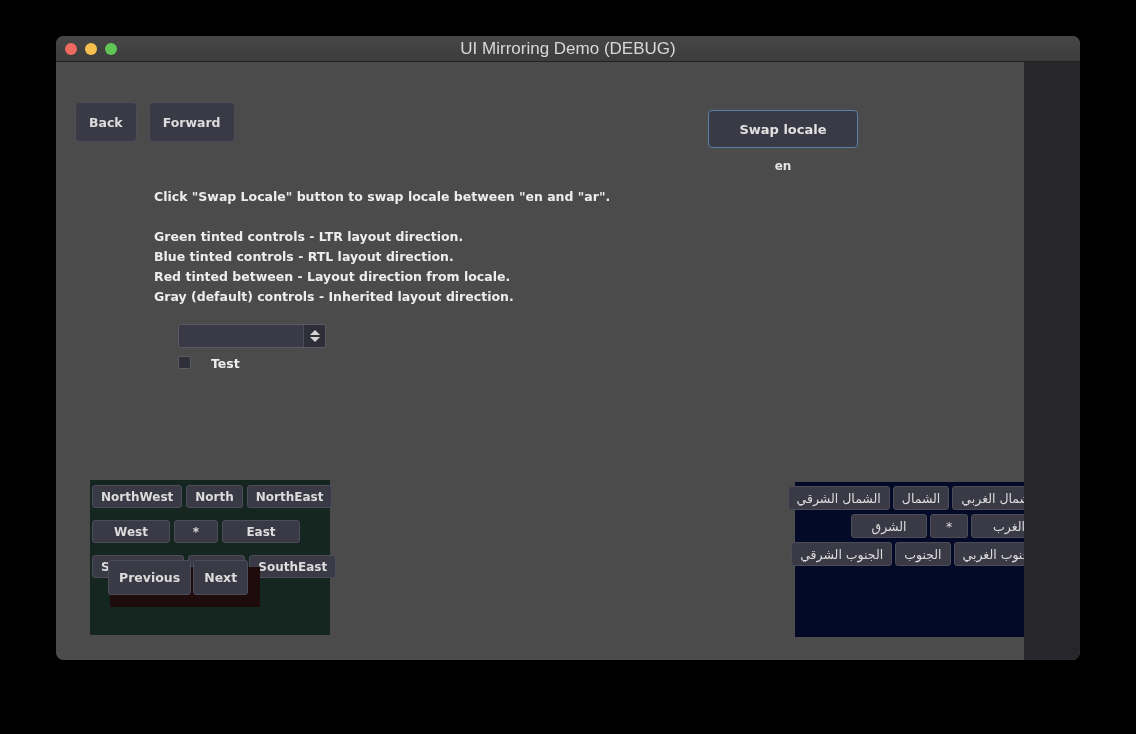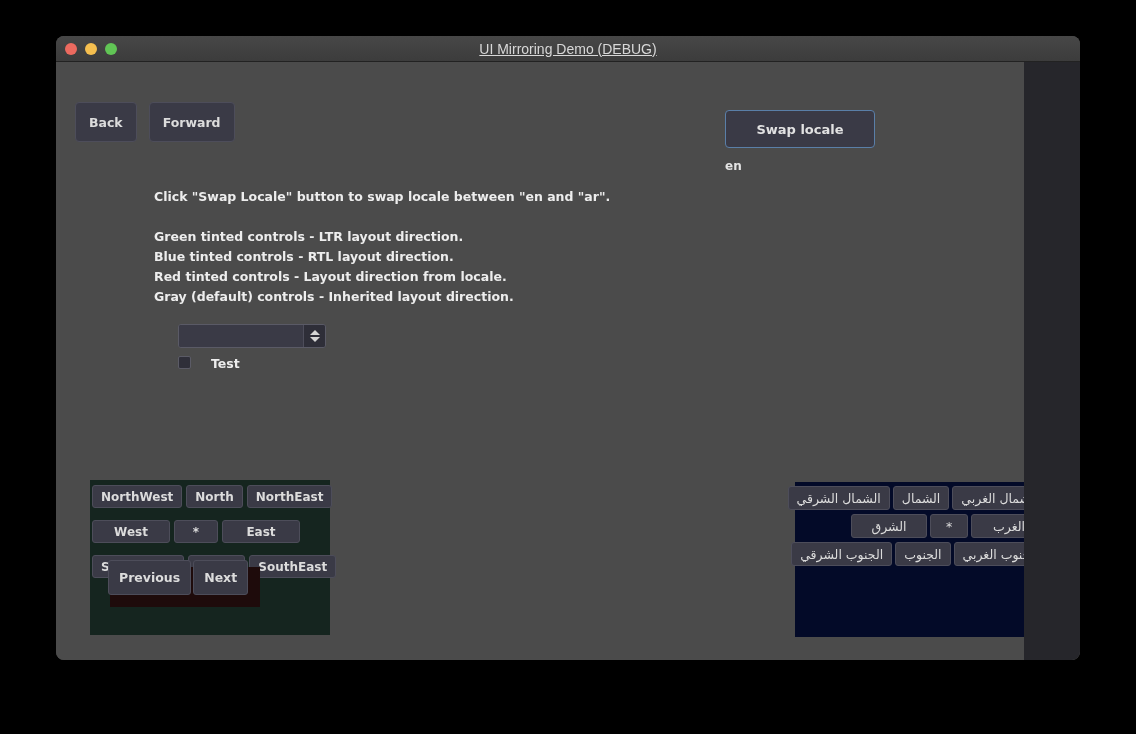--- a/index.html
+++ b/index.html
@@ -28,23 +28,22 @@
     border-bottom: 1px solid #222;
     display: flex; align-items: center;
   }
   .lights { position: absolute; left: 9px; top: 0; height: 26px; display: flex; align-items: center; gap: 8px; }
   .light { width: 12px; height: 12px; border-radius: 50%; }
   .light.red { background: #ec6a5f; }
   .light.yellow { background: #f5bf4f; }
   .light.green { background: #61c555; }
   .title {
     width: 100%; text-align: center;
-    font-size: 14px; color: #d8d8d8;
+    font-size: 17px; color: #d8d8d8;
     font-family: "Liberation Sans", sans-serif;
-    text-decoration: underline;
   }
 
   
   .body-area { position: relative; width: 1024px; height: 598px; }
   .content {
     position: absolute; left: 0; top: 0;
     width: 968px; height: 598px;
     background: #4b4b4b;
   }
   .right-strip {
@@ -65,21 +64,21 @@
     font-family: "DejaVu Sans", sans-serif;
     display: flex; align-items: center; justify-content: center;
     cursor: default;
     white-space: nowrap;
   }
 
   
   .toolbar { position: absolute; left: 19px; top: 40px; display: flex; gap: 12px; }
   .toolbar .btn { height: 40px; padding: 0 13px; border-radius: 4px; }
 
-  .swap-wrap { position: absolute; left: 669px; top: 48px; width: 150px; text-align: left; }
+  .swap-wrap { position: absolute; left: 652px; top: 48px; width: 150px; text-align: center; }
   .swap-btn {
     width: 150px; height: 38px;
     border: 1px solid #5a7fa8;
     border-radius: 4px;
     background: #3a3a46;
     color: #e2e2e2; font-size: 13px; font-weight: bold;
     display: flex; align-items: center; justify-content: center;
   }
   .locale-label {
     margin-top: 11px; font-size: 12px; font-weight: bold; color: #e4e4e4;
@@ -175,21 +174,21 @@
         <div class="swap-wrap">
           <div class="swap-btn">Swap locale</div>
           <div class="locale-label">en</div>
         </div>
 
         <div class="instructions">
           <div>Click "Swap Locale" button to swap locale between "en  and "ar".</div>
           <div class="gap"></div>
           <div>Green tinted controls - LTR layout direction.</div>
           <div>Blue tinted controls - RTL layout direction.</div>
-          <div>Red tinted controls - Layout direction from locale.</div>
+          <div>Red tinted between - Layout direction from locale.</div>
           <div>Gray (default) controls - Inherited layout direction.</div>
         </div>
 
         <div class="spin-row">
           <div class="spinner">
             <div class="spin-field"></div>
             <div class="spin-arrows">
               <div class="tri-up"></div>
               <div class="tri-down"></div>
             </div>

